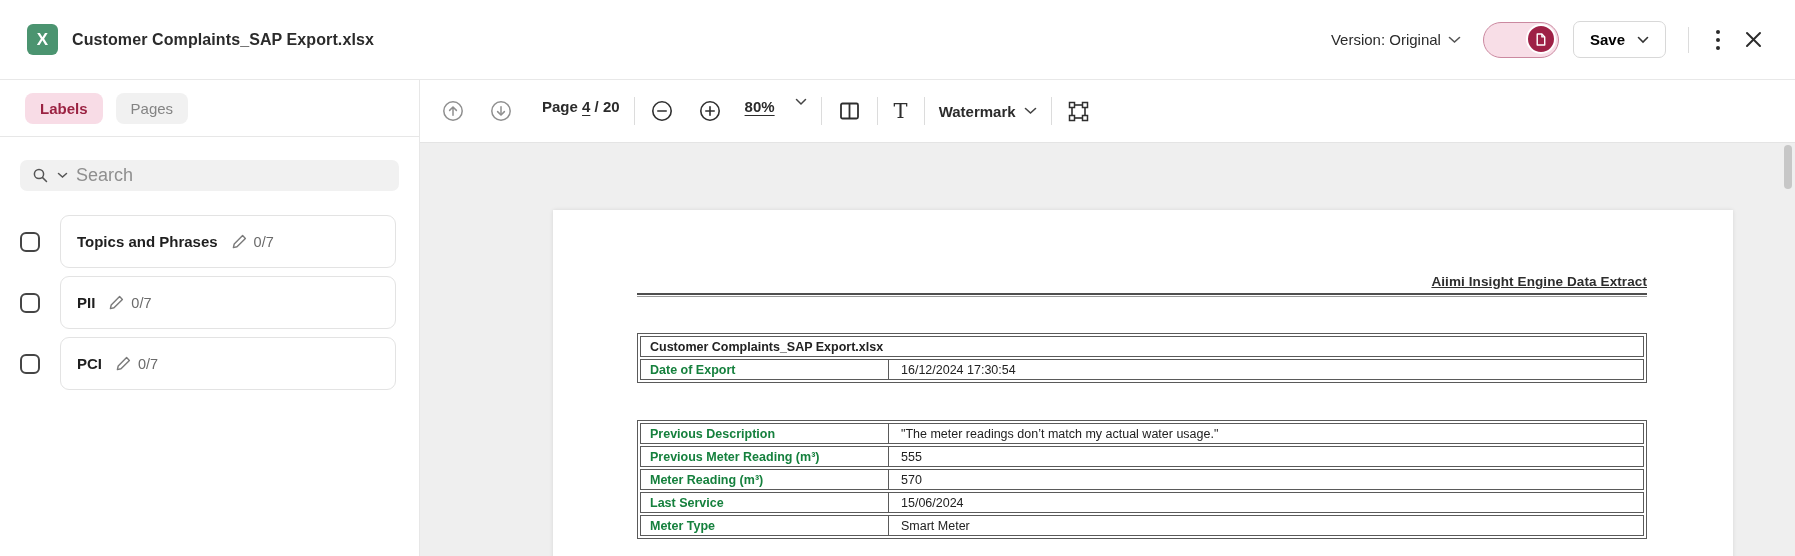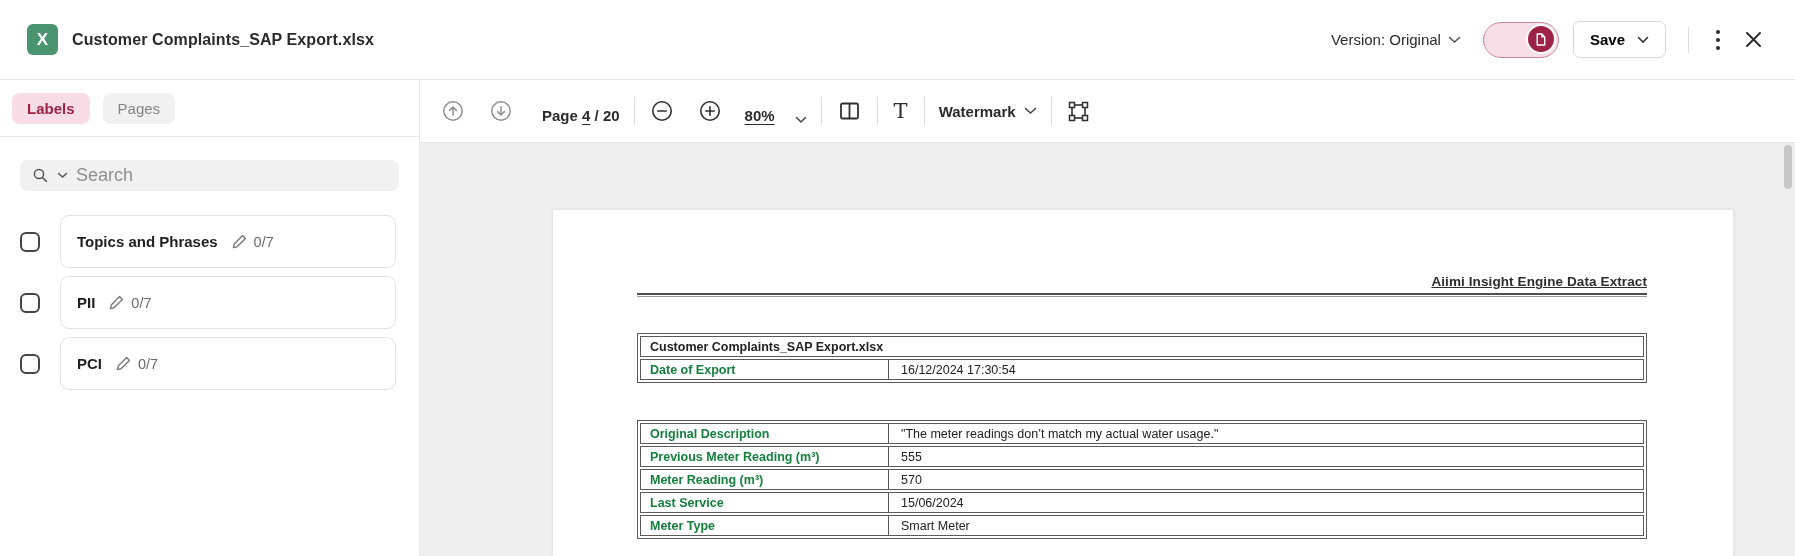--- a/index.html
+++ b/index.html
@@ -28,21 +28,21 @@
               align-items:center; gap:12px; font-size:15px; font-weight:600; cursor:pointer; }
   .hdr-divider { width:1px; height:26px; background:#dcdcdc; margin:0 20px 0 22px; }
   .icon-btn { background:none; border:none; padding:6px; display:flex; align-items:center;
               justify-content:center; cursor:pointer; color:#2b2b2b; }
   .close-btn { margin-left:12px; }
 
   
   .sidebar { position:absolute; left:0; top:80px; width:420px; bottom:0;
              background:#fff; border-right:1px solid #e7e7e7; }
   .tabs-row { height:57px; border-bottom:1px solid #e7e7e7; display:flex;
-              align-items:center; padding-left:12px; gap:13px; }
+              align-items:center; padding-left:25px; gap:13px; }
   .chip { height:31px; padding:0 15px; border-radius:8px; display:flex;
           align-items:center; font-size:15px; cursor:pointer; }
   .chip.active { background:#f8dce6; color:#9b2242; font-weight:bold; }
   .chip.inactive { background:#f1f1f1; color:#848484; font-weight:500; }
   .search-box { margin:23px 20px 0 20px; height:31px; background:#f1f1f1;
                 border-radius:7px; display:flex; align-items:center; padding:0 12px; gap:8px; }
   .search-box input { border:none; background:transparent; outline:none;
                       font-size:18px; color:#333; flex:1;
                       font-family:"Liberation Sans", sans-serif; }
   .search-box input::placeholder { color:#8f8f8f; }
@@ -54,21 +54,21 @@
                 background:#fff; border:1px solid #e3e3e3; border-radius:9px;
                 display:flex; align-items:center; padding:0 16px; gap:13px; cursor:pointer; }
   .label-card .lbl { font-size:15px; font-weight:bold; color:#1f1f1f; }
   .count-group { display:flex; align-items:center; gap:6px; color:#6b6b6b; }
   .count-group .cnt { font-size:14.5px; }
 
   
   .toolbar { position:absolute; left:420px; top:80px; right:0; height:63px;
              background:#fff; border-bottom:1px solid #e4e4e4;
              display:flex; align-items:center; padding-left:20px; }
-  .tb-group { display:flex; align-items:flex-end; gap:22px; }
+  .tb-group { display:flex; align-items:flex-start; gap:22px; }
   .tb-divider { width:1px; height:28px; background:#dcdcdc; margin:0 14px; }
   .tb-text { font-size:15px; font-weight:600; color:#2b2b2b; white-space:nowrap; }
   .pg-num { text-decoration:underline; text-underline-offset:3px; cursor:text; }
   .zoom-val { text-decoration:underline; text-underline-offset:3px; cursor:pointer; }
   .tb-btn { background:none; border:none; padding:2px; display:flex; align-items:center;
             justify-content:center; cursor:pointer; color:#2f2f2f; }
   .tb-btn.dim { color:#8f8f8f; }
   .t-glyph { font-family:"DejaVu Serif", serif; font-size:21px; font-weight:500;
              color:#2f2f2f; line-height:1; }
   .wm { display:flex; align-items:center; gap:8px; cursor:pointer; }
@@ -325,21 +325,21 @@
           <div class="doc-title-cell">Customer Complaints_SAP Export.xlsx</div>
         </div>
         <div class="doc-row">
           <div class="doc-label">Date of Export</div>
           <div class="doc-value">16/12/2024 17:30:54</div>
         </div>
       </div>
 
       <div class="doc-table t2">
         <div class="doc-row">
-          <div class="doc-label">Original Description</div>
+          <div class="doc-label">Previous Description</div>
           <div class="doc-value">"The meter readings don’t match my actual water usage."</div>
         </div>
         <div class="doc-row">
           <div class="doc-label">Previous Meter Reading (m³)</div>
           <div class="doc-value">555</div>
         </div>
         <div class="doc-row">
           <div class="doc-label">Meter Reading (m³)</div>
           <div class="doc-value">570</div>
         </div>

